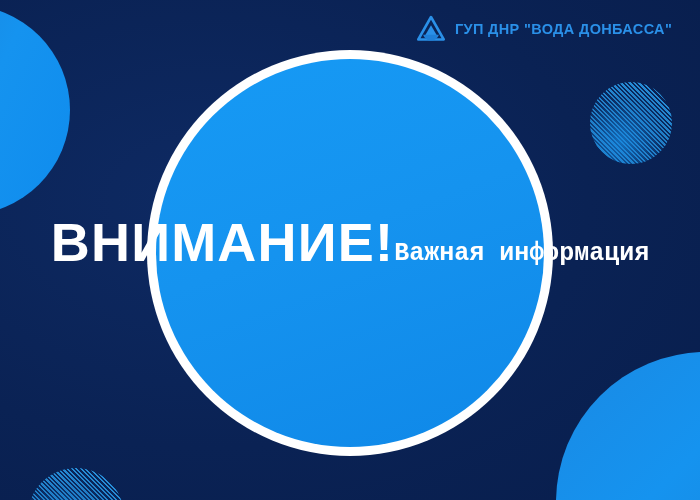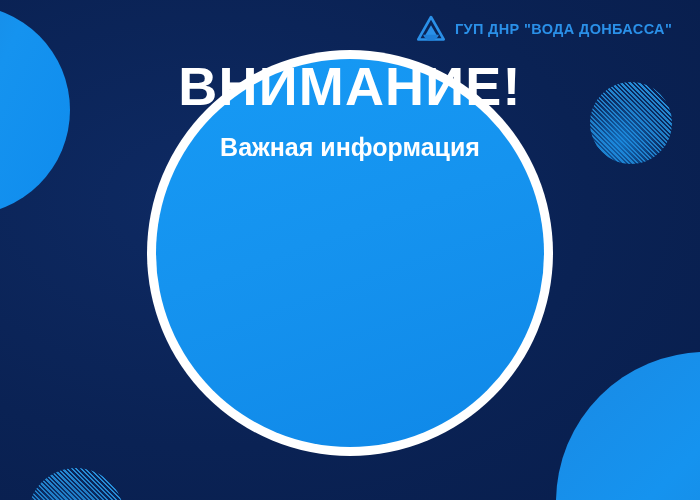--- a/index.html
+++ b/index.html
@@ -115,41 +115,43 @@
   }
   .ring-inner {
     position: absolute;
     left: 9px;
     top: 9px;
     right: 9px;
     bottom: 9px;
     border-radius: 50%;
     background: linear-gradient(160deg, #169af5 0%, #1593ef 45%, #0f88e8 100%);
     display: flex;
-    flex-direction: column;
+    flex-direction: row;
     align-items: center;
+    justify-content: center;
   }
   .headline {
     color: #ffffff;
     font-size: 54px;
     font-weight: bold;
     letter-spacing: 1.2px;
     line-height: 1;
     margin: 0 0 22px 0;
     text-align: center;
     white-space: nowrap;
   }
   .subhead {
     color: #ffffff;
     font-size: 25px;
     font-weight: bold;
     line-height: 1;
     margin: 0;
     text-align: center;
     white-space: nowrap;
+    font-family: Liberation Mono, monospace;
   }
 </style>
 </head>
 <body>
 
 <div id="stage">
 
   <div class="bg"></div>
 
   <div class="deco-circle-left"></div>

